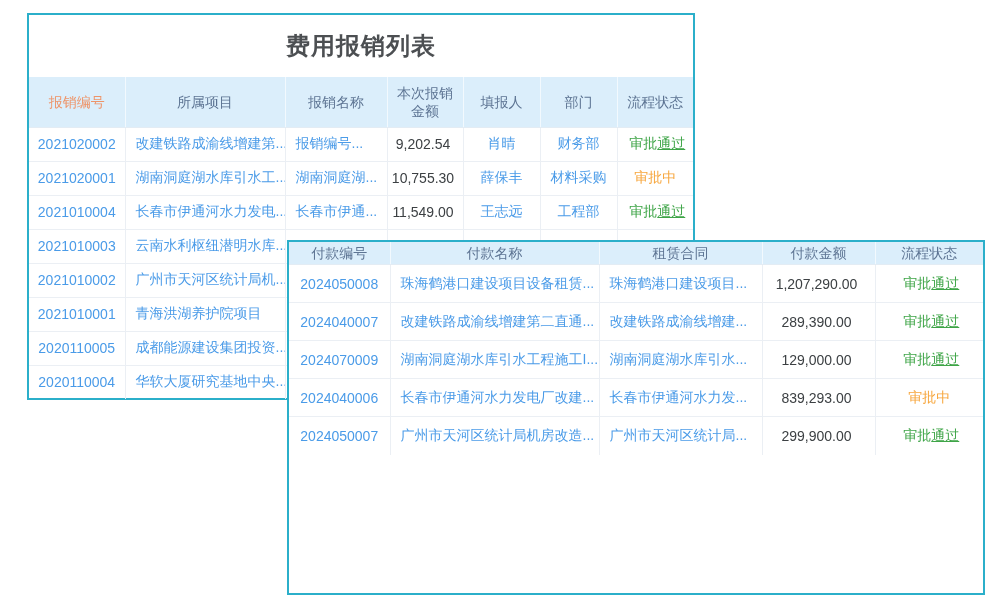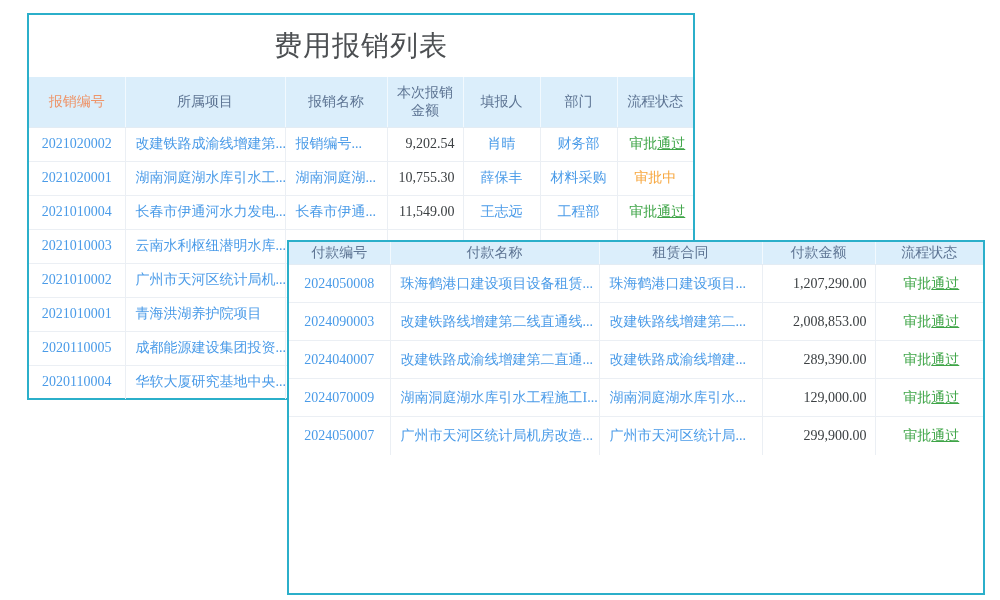--- a/index.html
+++ b/index.html
@@ -8,41 +8,41 @@
     --title-text:#4c4f52; --ok:#3fa548; --pending:#f7a63c; --unsub:#5558d9;
     --divider:#ebeff4;
   }
   *{box-sizing:border-box; margin:0; padding:0;}
   html,body{width:1000px; height:600px; overflow:hidden; background:#ffffff;
     font-family:"Liberation Sans","DejaVu Sans",sans-serif;}
   .panel{position:absolute; background:#fff; border:2px solid var(--panel-border);}
   .panel-expense{left:27px; top:13px; width:668px; height:387px; z-index:1;}
   .panel-payment{left:287px; top:240px; width:698px; height:355px; z-index:2;}
   .panel-title{display:flex; align-items:center; justify-content:center;
-    font-size:28px; font-weight:normal; color:var(--title-text); letter-spacing:1px;}
+    font-size:24px; font-weight:bold; color:var(--title-text); letter-spacing:1px;}
   .panel-expense .panel-title{height:62px;}
   .panel-payment .panel-title{height:50px;}
-  table{width:100%; border-collapse:collapse; table-layout:fixed;font-family:Liberation Serif, serif;}
+  table{width:100%; border-collapse:collapse; table-layout:fixed;}
   thead th{background:var(--header-bg); color:var(--header-text); font-weight:normal;
     font-size:14px; text-align:center; vertical-align:middle; line-height:1.3;
     border-right:1px solid #f2f9fe; border-bottom:1px solid #e3ecf4; padding:2px 4px;}
   thead th:last-child{border-right:none;}
   .panel-expense thead th{height:50px;}
   .panel-payment thead th{height:20px;}
   .panel-expense thead th.th-accent{color:var(--header-accent);}
   tbody td{font-size:14px; color:var(--text-dark); vertical-align:middle;
     border-right:1px solid var(--divider); border-bottom:1px solid var(--divider);
     white-space:nowrap; overflow:hidden; padding:0 4px;}
   tbody td:last-child{border-right:none;}
   tbody tr:last-child td{border-bottom:none;}
   .panel-expense tbody td{height:34px;}
   .panel-payment tbody td{height:38px;}
   .c-center{text-align:center;margin-left:12px;}
   .c-left{text-align:left; padding-left:10px;}
-  .c-amount{text-align:right; padding-right:8px; color:var(--text-dark);margin-left:33px;}
+  .c-amount{text-align:center; padding-right:8px; color:var(--text-dark);margin-left:33px;}
   .c-link{color:var(--link-blue);}
   .c-status{text-align:center;}
   .st-approved{color:var(--ok);padding-left:8px;}
   .st-pending{color:var(--pending);}
   .st-unsubmitted{color:var(--unsub);}
   .st-tail{text-decoration:underline;}
 </style>
 </head>
 <body>
 
@@ -166,39 +166,39 @@
       </thead>
     <tbody>
         <tr>
           <td class="c-link c-center">2024050008</td>
           <td class="c-link c-left">珠海鹤港口建设项目设备租赁...</td>
           <td class="c-link c-left">珠海鹤港口建设项目...</td>
           <td class="c-amount">1,207,290.00</td>
           <td class="c-status st-approved"><span>审批</span><span class="st-tail">通过</span></td>
         </tr>
         <tr>
-          <td class="c-link c-center">2024090003</td>
-          <td class="c-link c-left">改建铁路线增建第二线直通线...</td>
-          <td class="c-link c-left">改建铁路线增建第二...</td>
-          <td class="c-amount">2,008,853.00</td>
-          <td class="c-status st-approved"><span>审批</span><span class="st-tail">通过</span></td>
-        </tr>
-        <tr>
           <td class="c-link c-center">2024040007</td>
           <td class="c-link c-left">改建铁路成渝线增建第二直通...</td>
           <td class="c-link c-left">改建铁路成渝线增建...</td>
           <td class="c-amount">289,390.00</td>
           <td class="c-status st-approved"><span>审批</span><span class="st-tail">通过</span></td>
         </tr>
         <tr>
           <td class="c-link c-center">2024070009</td>
           <td class="c-link c-left">湖南洞庭湖水库引水工程施工I...</td>
           <td class="c-link c-left">湖南洞庭湖水库引水...</td>
           <td class="c-amount">129,000.00</td>
           <td class="c-status st-approved"><span>审批</span><span class="st-tail">通过</span></td>
+        </tr>
+        <tr>
+          <td class="c-link c-center">2024040006</td>
+          <td class="c-link c-left">长春市伊通河水力发电厂改建...</td>
+          <td class="c-link c-left">长春市伊通河水力发...</td>
+          <td class="c-amount">839,293.00</td>
+          <td class="c-status st-pending">审批中</td>
         </tr>
         <tr>
           <td class="c-link c-center">2024050007</td>
           <td class="c-link c-left">广州市天河区统计局机房改造...</td>
           <td class="c-link c-left">广州市天河区统计局...</td>
           <td class="c-amount">299,900.00</td>
           <td class="c-status st-approved"><span>审批</span><span class="st-tail">通过</span></td>
         </tr>
       </tbody>
   </table>

